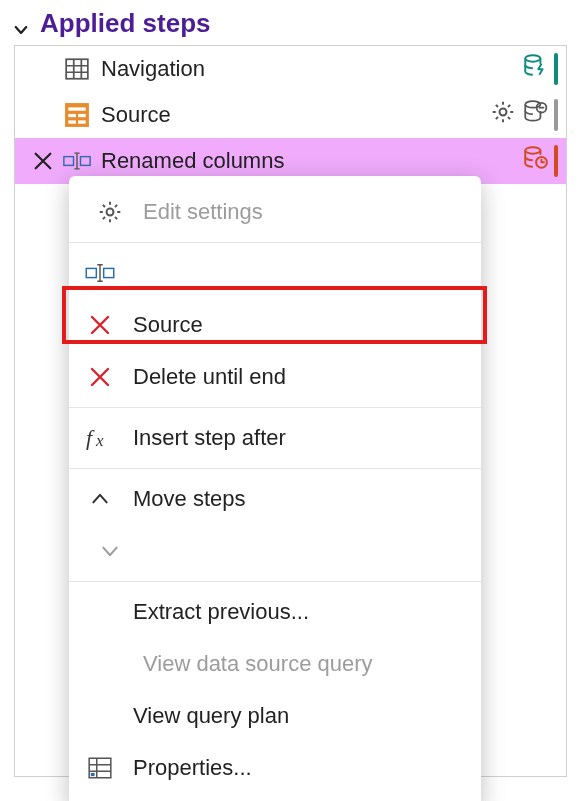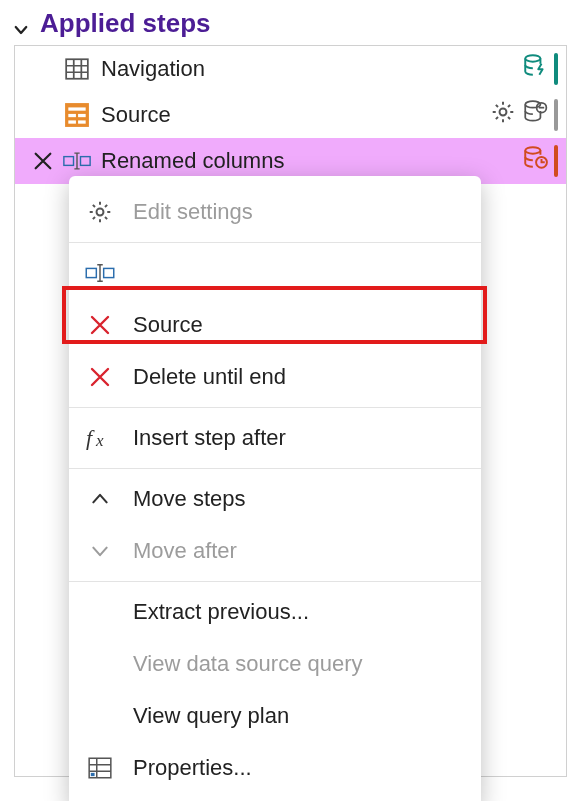--- a/index.html
+++ b/index.html
@@ -96,21 +96,21 @@
   }
   .menu-item {
     display: flex;
     align-items: center;
     height: 52px;
     padding: 0 18px 0 14px;
     gap: 16px;
     font-size: 22px;
     cursor: default;
   }
-  .menu-item.disabled { color: #9c9c9c; }
+  .menu-item.disabled { color: #9c9c9c; margin-left: 10px; }
   .menu-item .mi-icon {
     width: 34px;
     display: flex;
     justify-content: center;
     align-items: center;
   }
   .menu-item .mi-label { flex: 1; }
   .menu-divider {
     height: 1px;
     background: #e3e3e3;
@@ -282,21 +282,20 @@
         </svg>
     </span>
     <span class="mi-label">Move steps</span>
   </div>
   <div class="menu-item disabled">
     <span class="mi-icon">
       <svg width="26" height="20" viewBox="0 0 24 24">
           <path d="M4 8l8 9 8-9" fill="none" stroke="#9c9c9c" stroke-width="2.5" stroke-linecap="round" stroke-linejoin="round"></path>
         </svg>
     </span>
-    <span class="mi-label">Move after</span>
   </div>
   <div class="menu-divider"></div>
 
   <div class="menu-item">
     <span class="mi-icon"></span>
     <span class="mi-label">Extract previous...</span>
   </div>
   <div class="menu-item disabled">
     <span class="mi-icon"></span>
     <span class="mi-label">View data source query</span>

